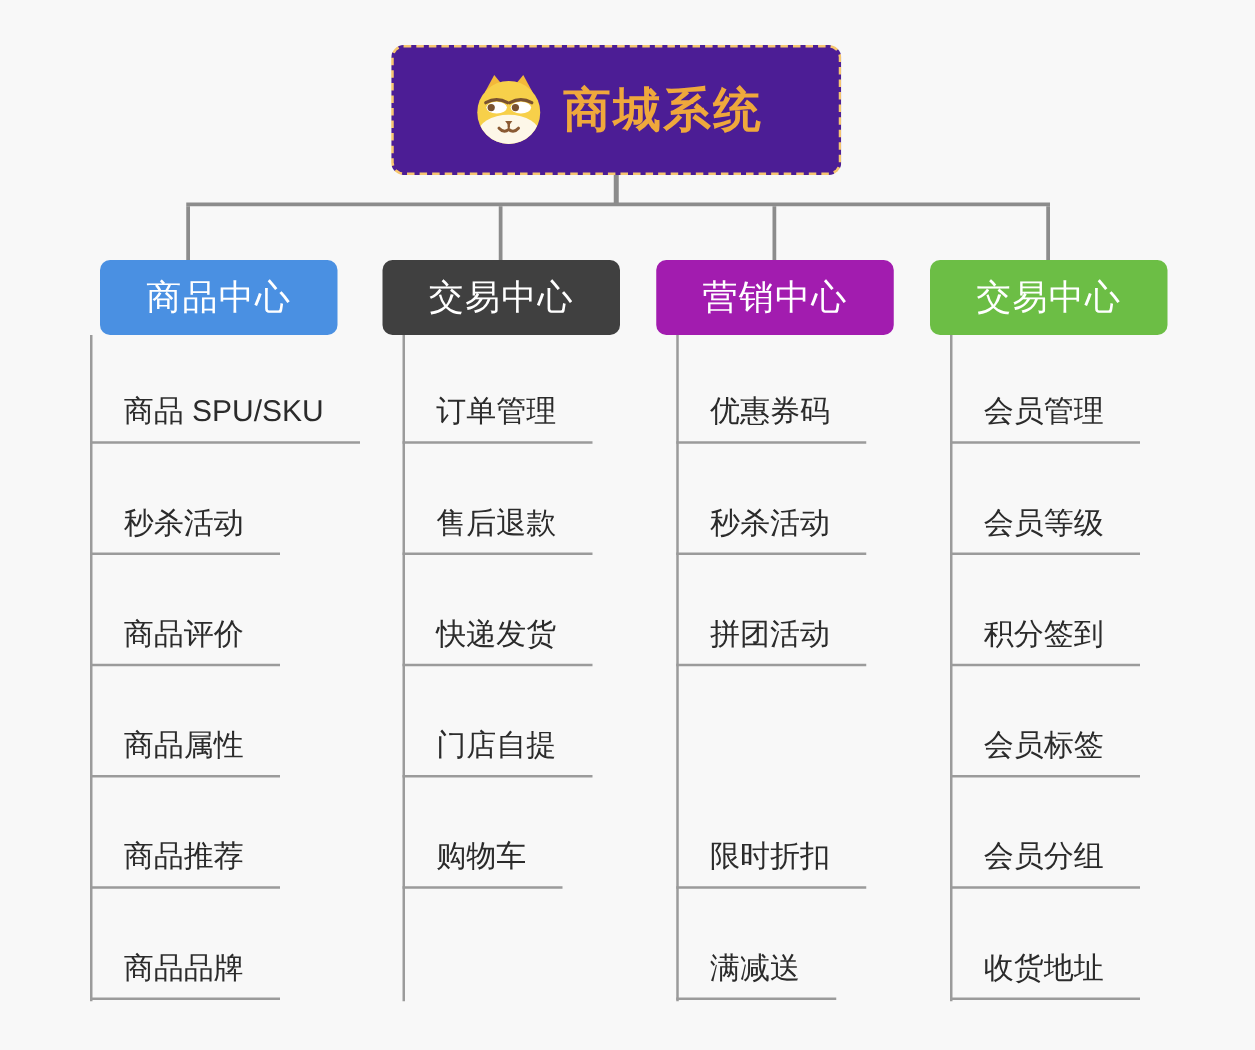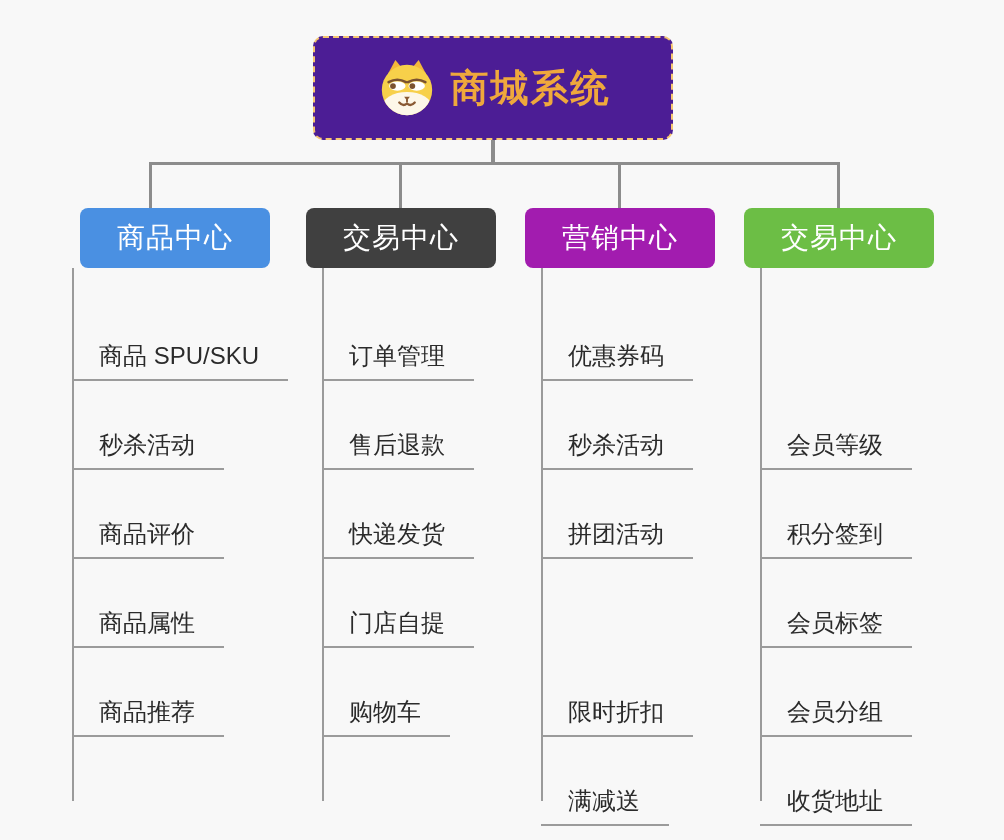--- a/index.html
+++ b/index.html
@@ -43,21 +43,20 @@
   .trunk{position:absolute;top:268px;width:2px;height:533px;background:#9b9b9b;}
   .tr-0{left:72px;} .tr-1{left:322px;} .tr-2{left:541px;} .tr-3{left:760px;}
 
   
   .item{
     position:absolute;
     font-size:24px;line-height:30px;color:#2b2b2b;
     padding:0 29px 8px 27px;
     border-bottom:2px solid #9b9b9b;
     white-space:nowrap;
-    margin-top:26px;
   }
   .col-0{left:72px;} .col-1{left:322px;} .col-2{left:541px;} .col-3{left:760px;}
   .row-0{top:315px;} .row-1{top:404px;} .row-2{top:493px;}
   .row-3{top:582px;} .row-4{top:671px;} .row-5{top:760px;}
 </style>
 </head>
 <body>
 
 <div class="canvas">
 
@@ -92,38 +91,40 @@
     <span class="root-title" style="color: rgb(239, 168, 60);">商城系统</span>
   </div>
 
   <div class="branch-box bx-0" style="background-color: rgb(74, 144, 226); margin-left: 24px;">商品中心</div>
   <div class="trunk tr-0"></div>
   <div class="item col-0 row-0">商品 SPU/SKU</div>
   <div class="item col-0 row-1">秒杀活动</div>
   <div class="item col-0 row-2">商品评价</div>
   <div class="item col-0 row-3">商品属性</div>
   <div class="item col-0 row-4">商品推荐</div>
+  <div class="item col-0 row-5">商品品牌</div>
 
   <div class="branch-box bx-1" style="background-color: #404040; text-align: center;">交易中心</div>
   <div class="trunk tr-1"></div>
   <div class="item col-1 row-0">订单管理</div>
   <div class="item col-1 row-1">售后退款</div>
   <div class="item col-1 row-2">快递发货</div>
   <div class="item col-1 row-3">门店自提</div>
   <div class="item col-1 row-4">购物车</div>
 
   <div class="branch-box bx-2" style="background-color: #a21caf;">营销中心</div>
   <div class="trunk tr-2"></div>
   <div class="item col-2 row-0">优惠券码</div>
   <div class="item col-2 row-1">秒杀活动</div>
   <div class="item col-2 row-2">拼团活动</div>
   <div class="item col-2 row-4">限时折扣</div>
   <div class="item col-2 row-5">满减送</div>
 
   <div class="branch-box bx-3" style="background-color: rgb(108, 190, 69);">交易中心</div>
   <div class="trunk tr-3"></div>
+  <div class="item col-3 row-0">会员管理</div>
   <div class="item col-3 row-1">会员等级</div>
   <div class="item col-3 row-2">积分签到</div>
   <div class="item col-3 row-3">会员标签</div>
   <div class="item col-3 row-4">会员分组</div>
   <div class="item col-3 row-5">收货地址</div>
 
 </div>
 
 </body></html>

